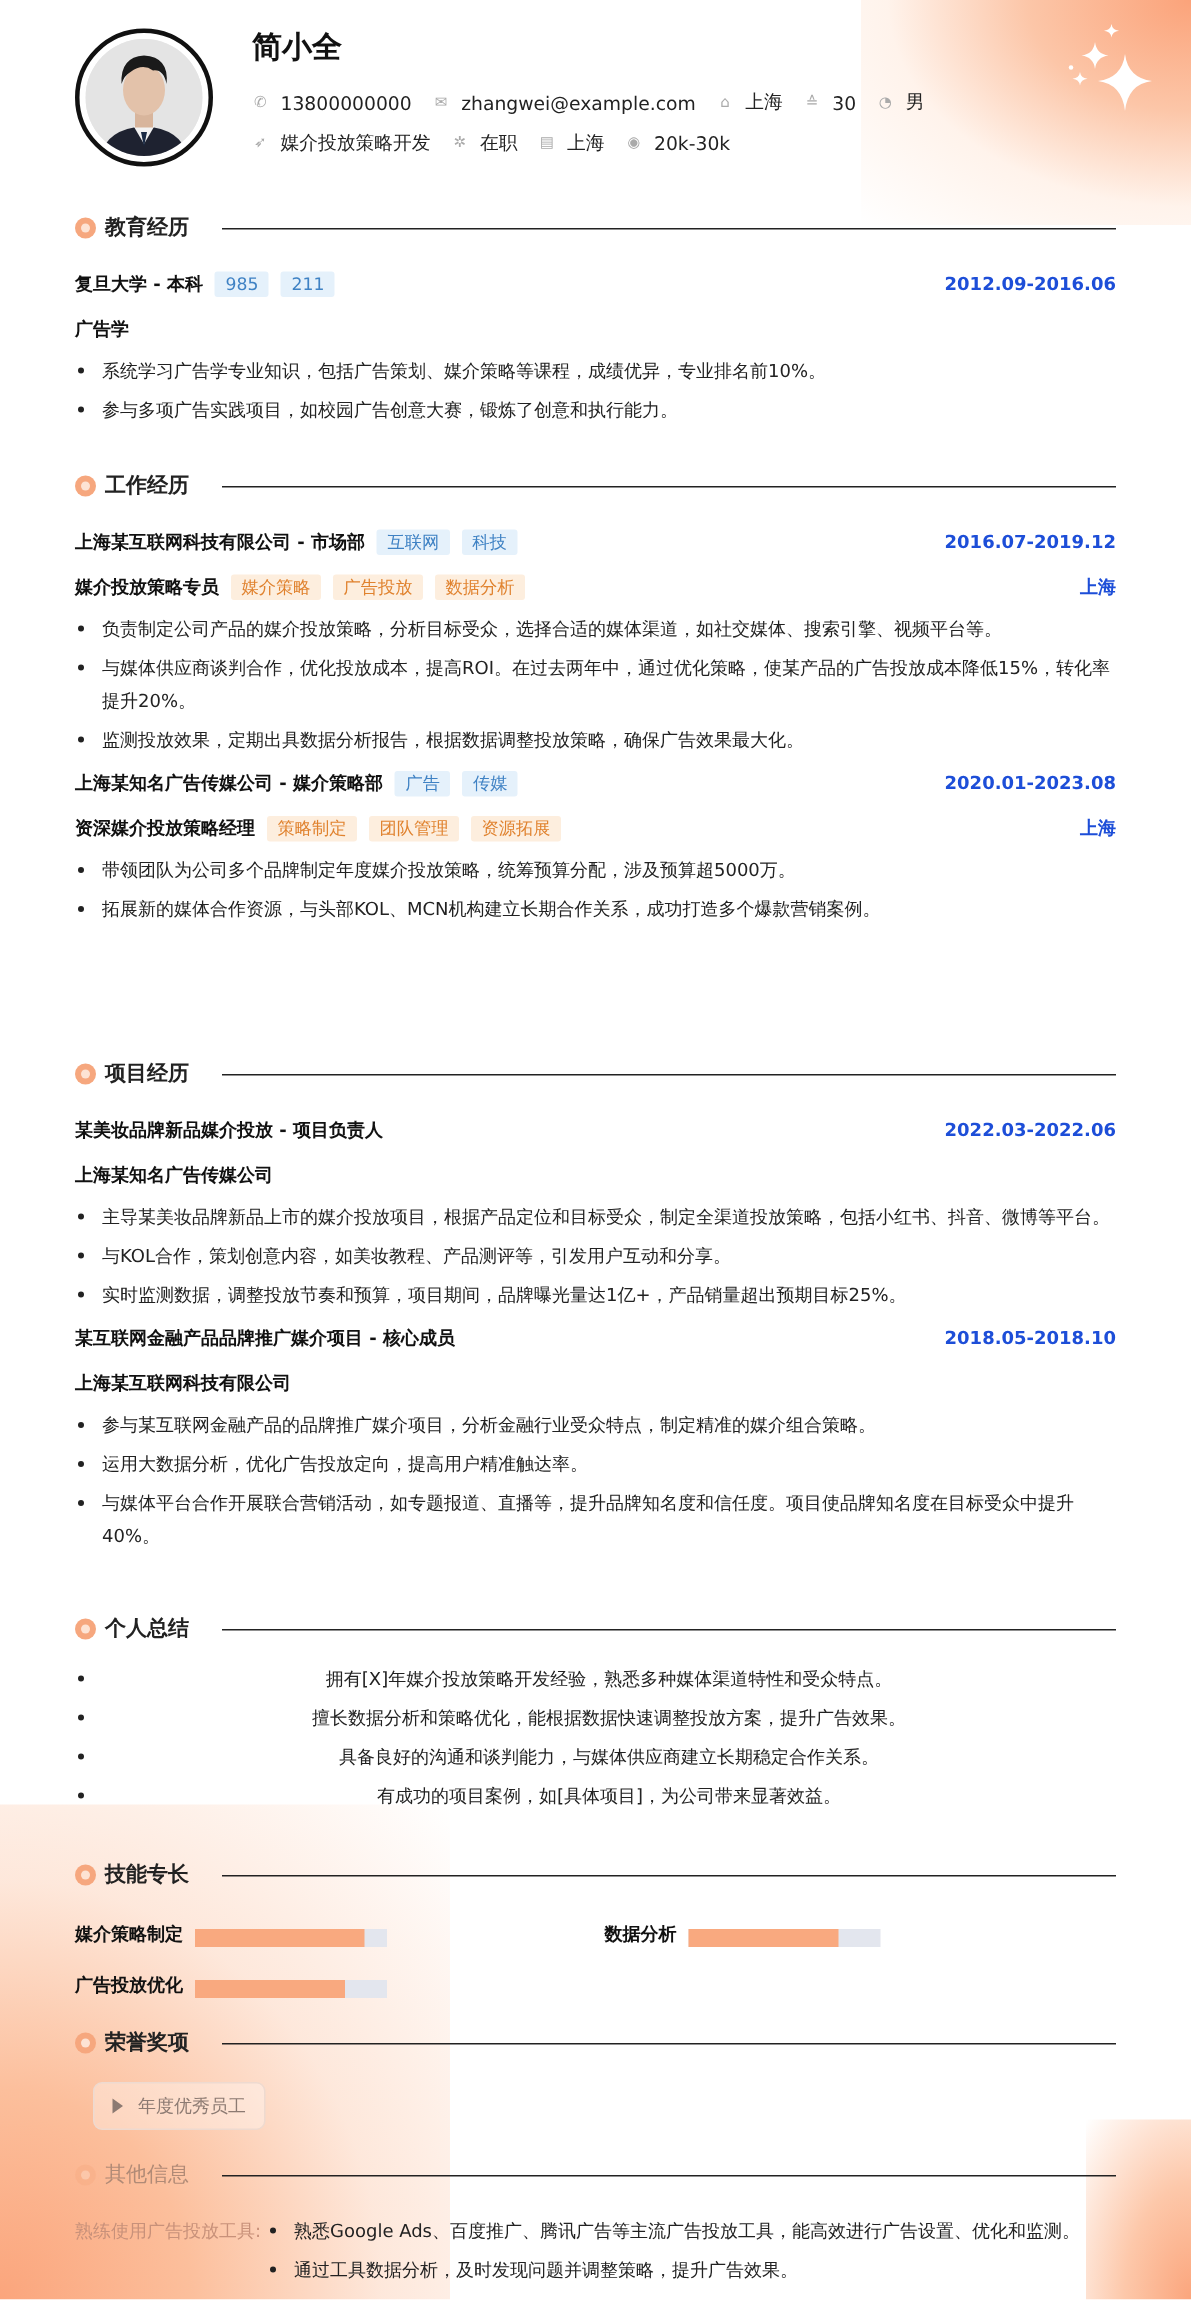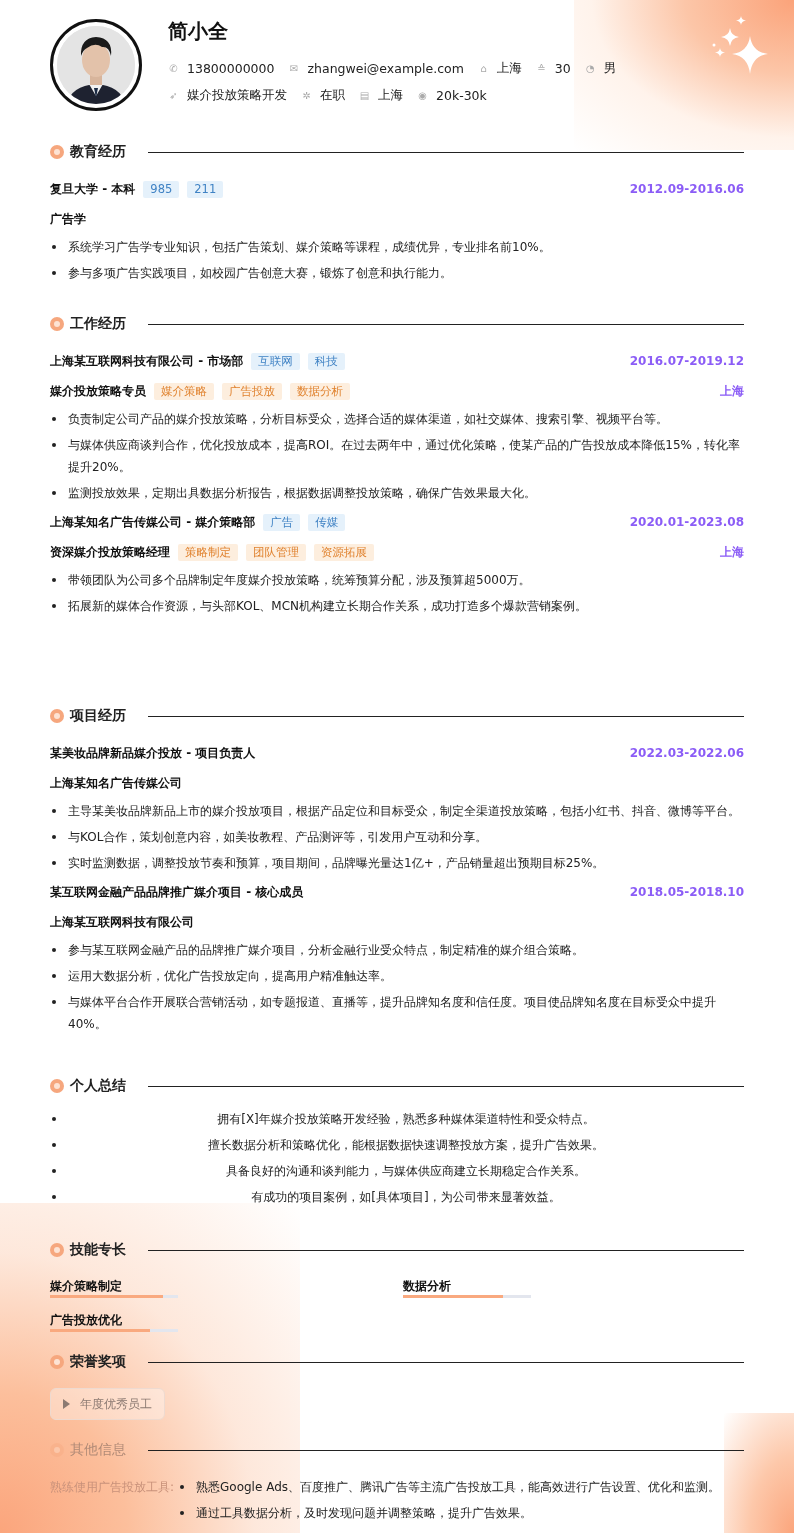--- a/index.html
+++ b/index.html
@@ -29,26 +29,26 @@
   .sec-icon::after { content: ""; position: absolute; left: 4px; top: 4px; width: 6px; height: 6px; border-radius: 50%; background: #fde3d4; }
   .sec-title { font-size: 14px; font-weight: bold; color: #222; margin-right: 22px; white-space: nowrap; }
   .sec-line { flex: 1; height: 1px; background: #222; }
 
   .row { display: flex; align-items: center; justify-content: space-between; height: 20px; }
   .row-left { display: flex; align-items: center; }
   .bold { font-weight: bold; font-size: 12px; color: #111; }
   .tag { display: inline-block; font-size: 11.5px; padding: 1px 7px; margin-left: 8px; border-radius: 2px; line-height: 15px; }
   .tag.blue { background: #e5f1fb; color: #3f82c4; }
   .tag.orange { background: #fdeede; color: #e0822e; }
-  .date { font-size: 12px; font-weight: bold; color: #8b5cf6; }
+  .date { font-size: 12px; font-weight: bold; color: #1d4ed8; }
   .bullets { list-style: none; }
   .bullets li { position: relative; padding-left: 18px; font-size: 12px; line-height: 22px; color: #222; margin-bottom: 4px; }
   .bullets li::before { content: ""; position: absolute; left: 2px; top: 9px; width: 4px; height: 4px; border-radius: 50%; background: #222; }
 
-  .skill-row { display: flex; align-items: flex-start; height: 20px; flex-direction: column; }
+  .skill-row { display: flex; align-items: flex-end; height: 20px; }
   .skill-label { font-size: 12px; font-weight: bold; color: #111; width: 80px; }
   .skill-bar { width: 128px; height: 12px; background: #e3e6ee; position: relative; }
   .skill-fill { position: absolute; left: 0; top: 0; bottom: 0; background: #f9a97f; }
 
   .award { display: inline-flex; align-items: center; height: 32px; padding: 0 12px; border: 1px solid #eedad0; border-radius: 6px; font-size: 12px; color: #8c7a72; background: rgba(255,255,255,0.35); }
   .award .tri { width: 0; height: 0; border-left: 7px solid #8c7a72; border-top: 5px solid transparent; border-bottom: 5px solid transparent; margin-right: 10px; }
 </style>
 </head>
 <body>
 
@@ -276,21 +276,21 @@
     </div>
   </div>
 </div>
 
 <div class="section" style="top:1352px;">
   <div class="sec-head">
     <span class="sec-icon"></span>
     <span class="sec-title">荣誉奖项</span>
     <span class="sec-line"></span>
   </div>
-  <div style="margin-top:16px;">
+  <div style="margin-top:16px;margin-left:12px;">
     <div class="award">
       <span class="tri"></span>
       <span>年度优秀员工</span>
     </div>
   </div>
 </div>
 
 <div class="section" style="top:1440px;">
   <div class="sec-head">
     <span class="sec-icon" style="opacity:0.35;"></span>

